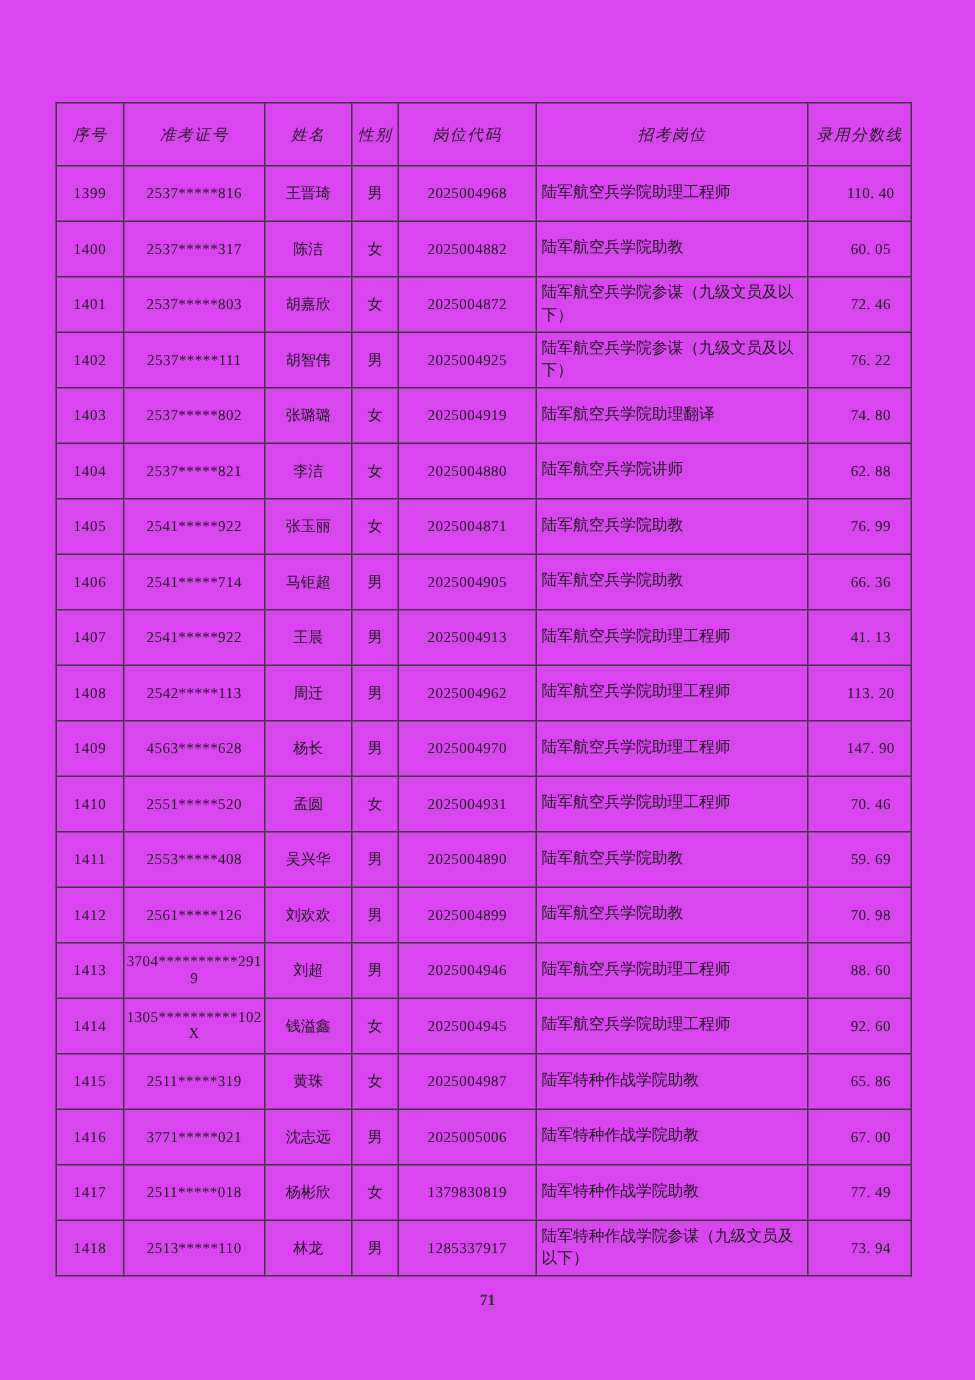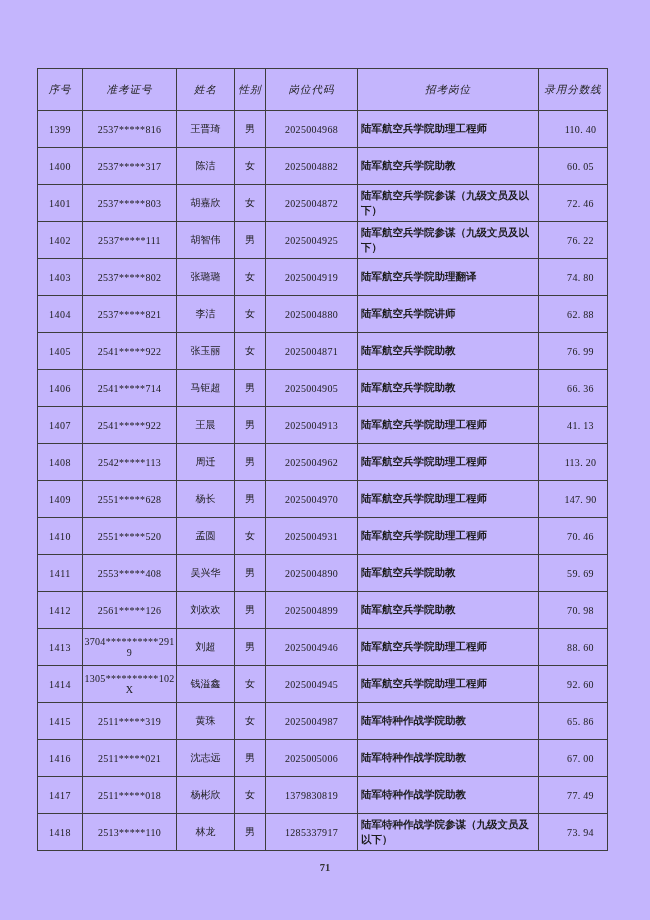--- a/index.html
+++ b/index.html
@@ -4,21 +4,21 @@
   <style>
     html, body {
       margin: 0;
       padding: 0;
       background: #ffffff;
     }
     .page {
       position: relative;
       width: 650px;
       height: 920px;
-      background: #c4b5fd;
+      background: #d946ef;
       font-family: "Liberation Serif", "DejaVu Serif", serif;
       color: #1b1b1b;
       overflow: hidden;
     }
     table.score-table {
       position: absolute;
       left: 37px;
       top: 68px;
       width: 570px;
       border-collapse: collapse;
@@ -43,21 +43,20 @@
       color: #222222;
     }
     td.col0 { letter-spacing: 0.5px; }
     td.col1 { letter-spacing: 0.3px; }
     td.col4 { letter-spacing: 0.3px; margin-top: 21px; }
     td.col5 {
       text-align: left;
       padding: 2px 3px;
       font-size: 10.5px;
       line-height: 1.45;
-      font-weight: bold;
     }
     td.col6 { letter-spacing: 0.3px; padding-left: 16px; }
     .page-number {
       position: absolute;
       left: 0;
       right: 0;
       top: 862px;
       text-align: center;
       font-size: 10.5px;
       color: #333333;
@@ -176,21 +175,21 @@
           <td class="col0">1408</td>
           <td class="col1">2542*****113</td>
           <td class="col2">周迁</td>
           <td class="col3">男</td>
           <td class="col4">2025004962</td>
           <td class="col5">陆军航空兵学院助理工程师</td>
           <td class="col6">113. 20</td>
         </tr>
         <tr class="data-row">
           <td class="col0">1409</td>
-          <td class="col1">2551*****628</td>
+          <td class="col1">4563*****628</td>
           <td class="col2">杨长</td>
           <td class="col3">男</td>
           <td class="col4">2025004970</td>
           <td class="col5">陆军航空兵学院助理工程师</td>
           <td class="col6">147. 90</td>
         </tr>
         <tr class="data-row">
           <td class="col0">1410</td>
           <td class="col1">2551*****520</td>
           <td class="col2">孟圆</td>
@@ -239,21 +238,21 @@
           <td class="col0">1415</td>
           <td class="col1">2511*****319</td>
           <td class="col2">黄珠</td>
           <td class="col3">女</td>
           <td class="col4">2025004987</td>
           <td class="col5">陆军特种作战学院助教</td>
           <td class="col6">65. 86</td>
         </tr>
         <tr class="data-row">
           <td class="col0">1416</td>
-          <td class="col1">2511*****021</td>
+          <td class="col1">3771*****021</td>
           <td class="col2">沈志远</td>
           <td class="col3">男</td>
           <td class="col4">2025005006</td>
           <td class="col5">陆军特种作战学院助教</td>
           <td class="col6">67. 00</td>
         </tr>
         <tr class="data-row">
           <td class="col0">1417</td>
           <td class="col1">2511*****018</td>
           <td class="col2">杨彬欣</td>

